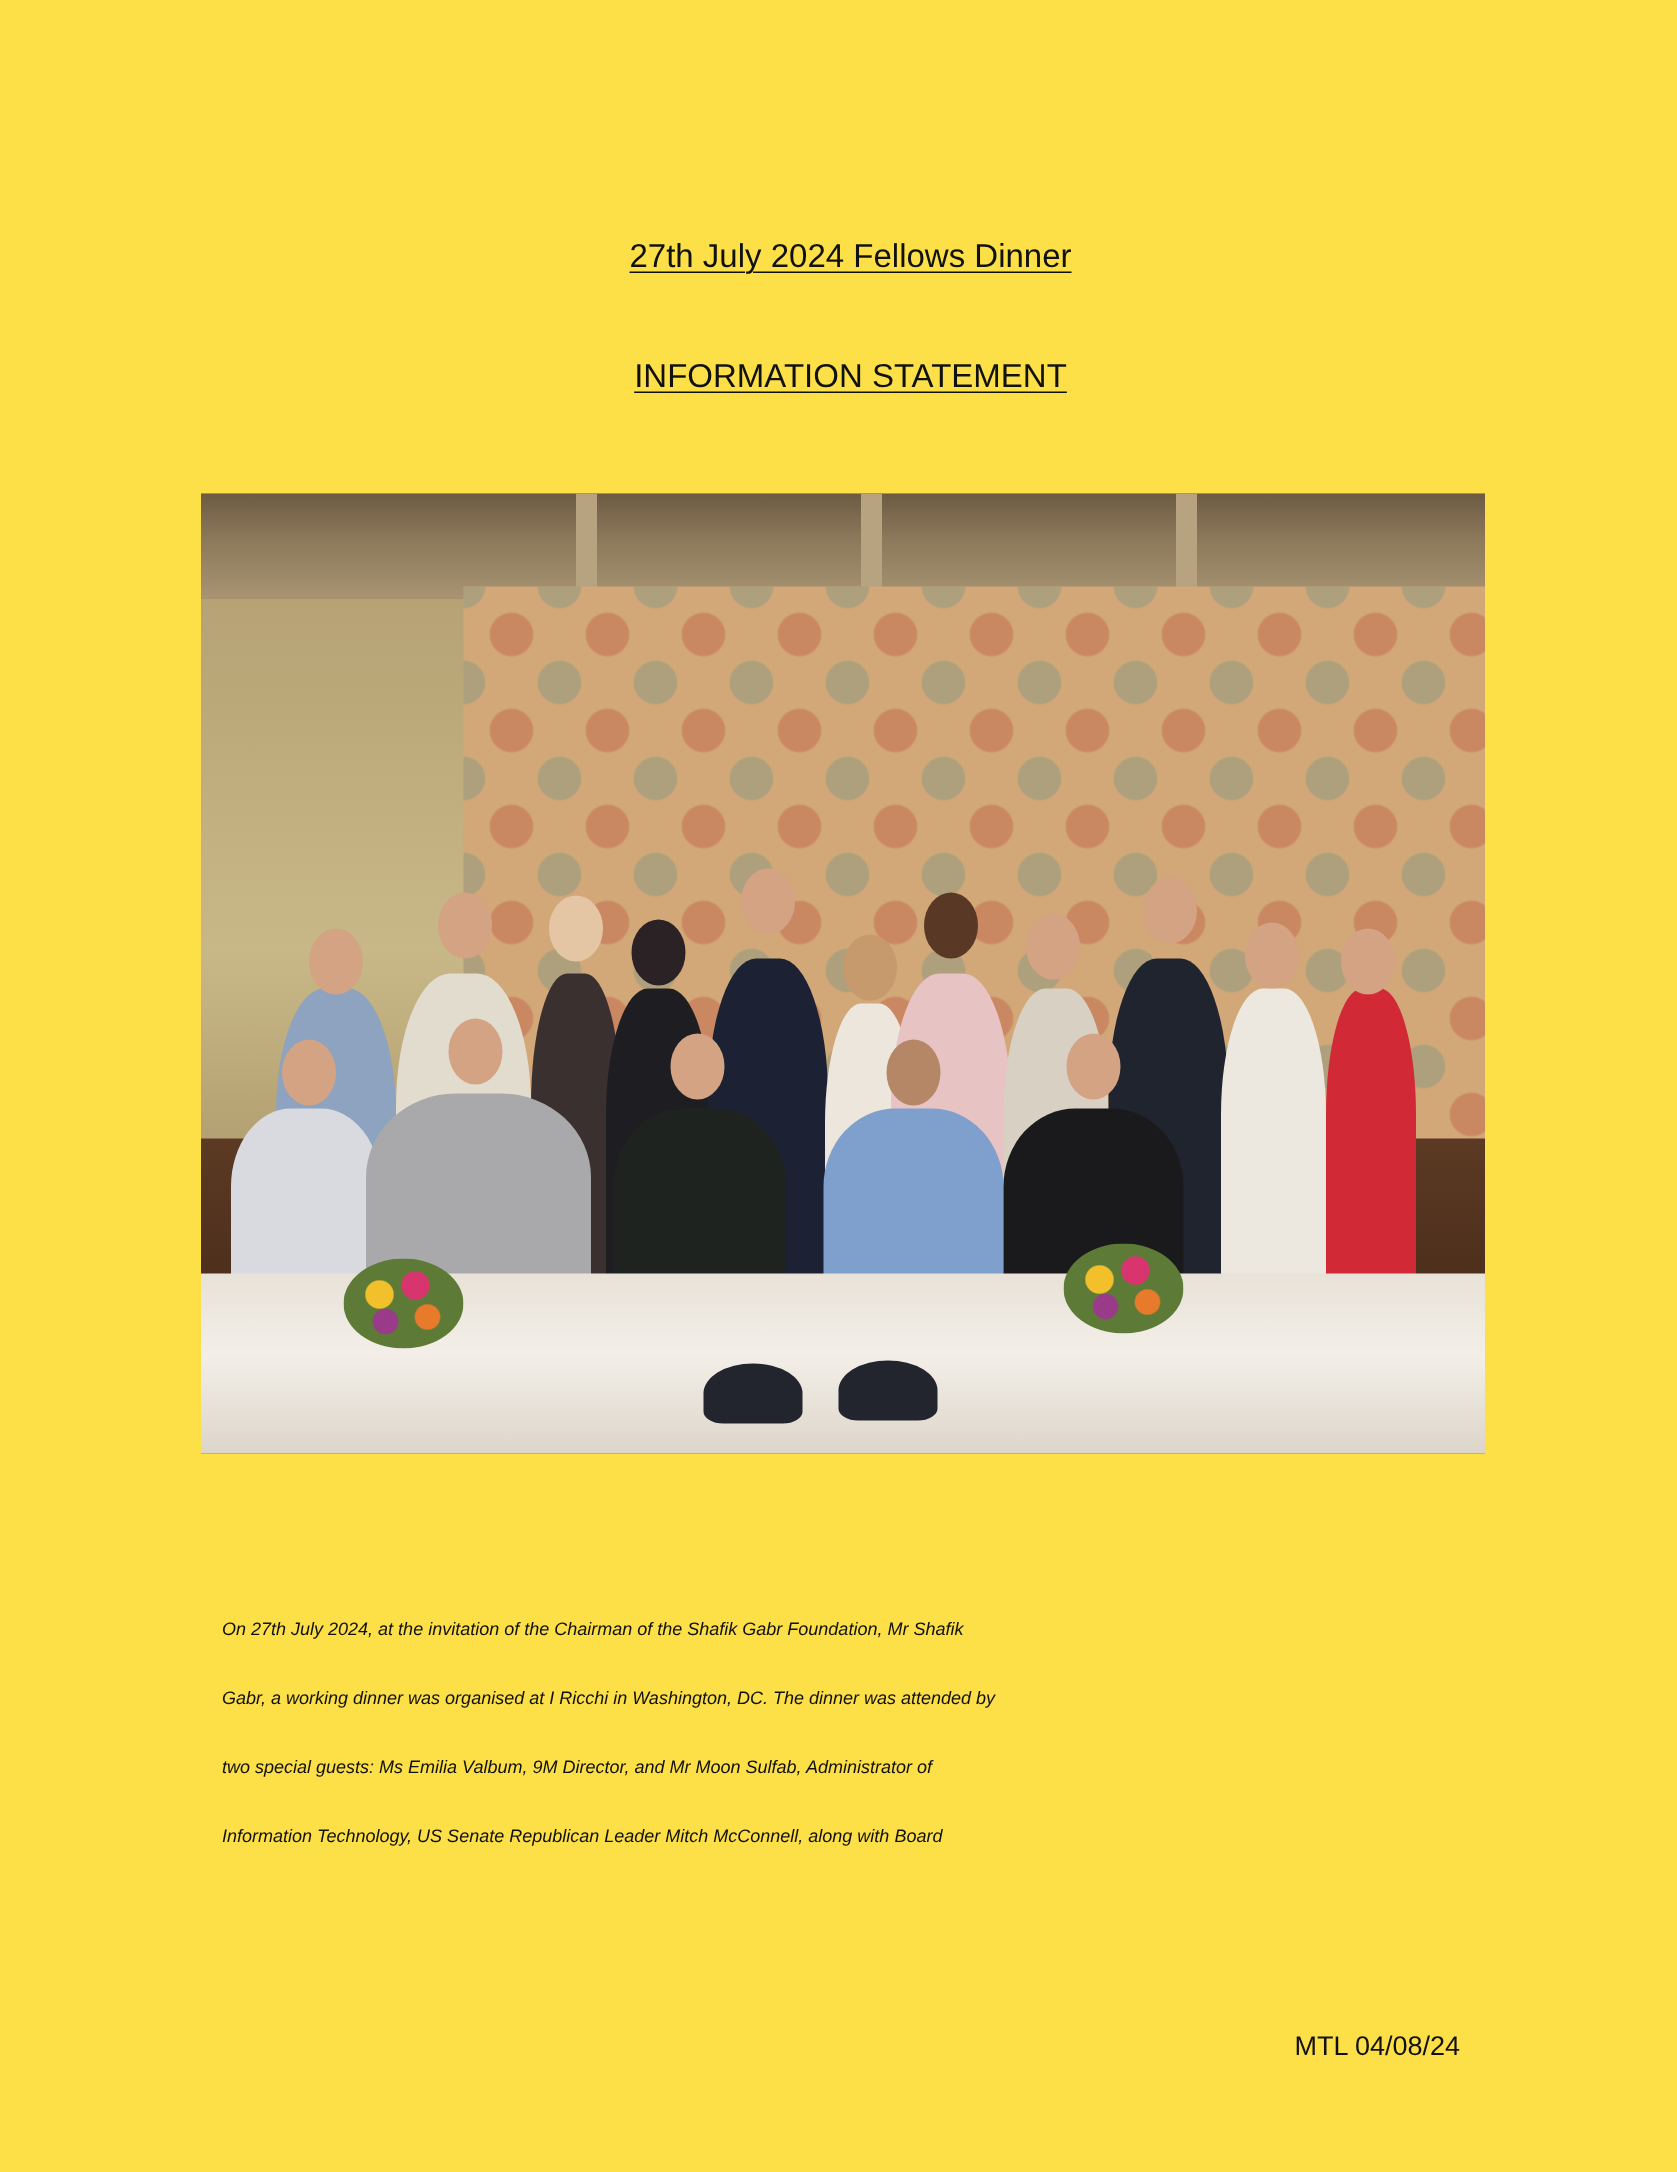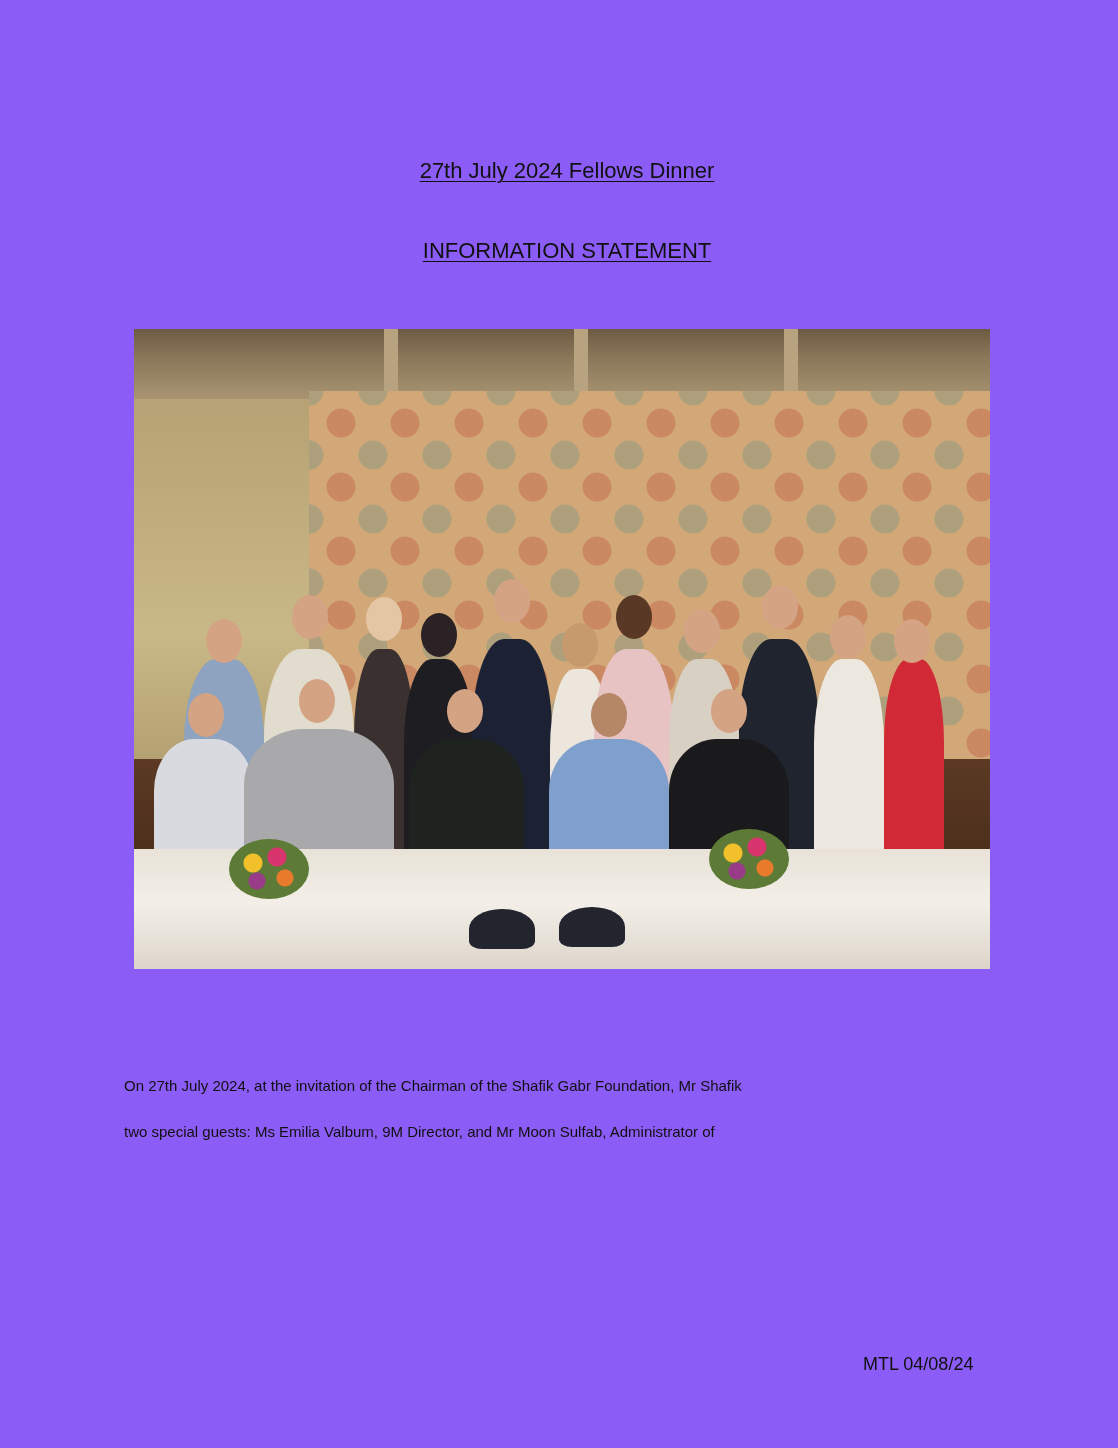--- a/index.html
+++ b/index.html
@@ -13,21 +13,21 @@
       position: relative;
       overflow: hidden;
       font-family: "Liberation Sans", sans-serif;
       color: #111111;
     }
     .page {
       position: absolute;
       left: 0; top: 0;
       width: 1118px;
       height: 1448px;
-      background: #8b5cf6;
+      background: #fde047;
     }
     .heading {
       position: absolute;
       left: 0;
       width: 1134px;
       text-align: center;
       font-size: 22px;
       text-decoration: underline;
       text-underline-offset: 3px;
       text-decoration-thickness: 1px;
@@ -122,26 +122,27 @@
     }
     .cap {
       position: absolute;
       width: 66px; height: 40px;
       border-radius: 50% 50% 20% 20%;
       background: #22242e;
     }
 
     .body-text {
       position: absolute;
-      left: 124px;
+      left: 148px;
       top: 1063px;
       width: 880px;
-      font-size: 15px;
+      font-size: 12px;
       line-height: 46px;
       color: #111111;
+      font-style: italic;
     }
     .body-text p { margin: 0; }
     .signature {
       position: absolute;
       left: 863px;
       top: 1354px;
       font-size: 18px;
       color: #111111;
     }
   </style>
@@ -202,18 +203,20 @@
 
     <div class="table"></div>
     <div class="flowers" style="left:95px;top:510px"></div>
     <div class="flowers" style="left:575px;top:500px"></div>
     <div class="cap" style="left:335px;top:580px"></div>
     <div class="cap" style="left:425px;top:578px"></div>
   </div>
 
   <div class="body-text">
     <p>On 27th July 2024, at the invitation of the Chairman of the Shafik Gabr Foundation, Mr Shafik</p>
+    <p>Gabr, a working dinner was organised at I Ricchi in Washington, DC. The dinner was attended by</p>
     <p>two special guests: Ms Emilia Valbum, 9M Director, and Mr Moon Sulfab, Administrator of</p>
+    <p>Information Technology, US Senate Republican Leader Mitch McConnell, along with Board</p>
   </div>
 
   <div class="signature">MTL 04/08/24</div>
 
 </div>
 
 </body></html>

